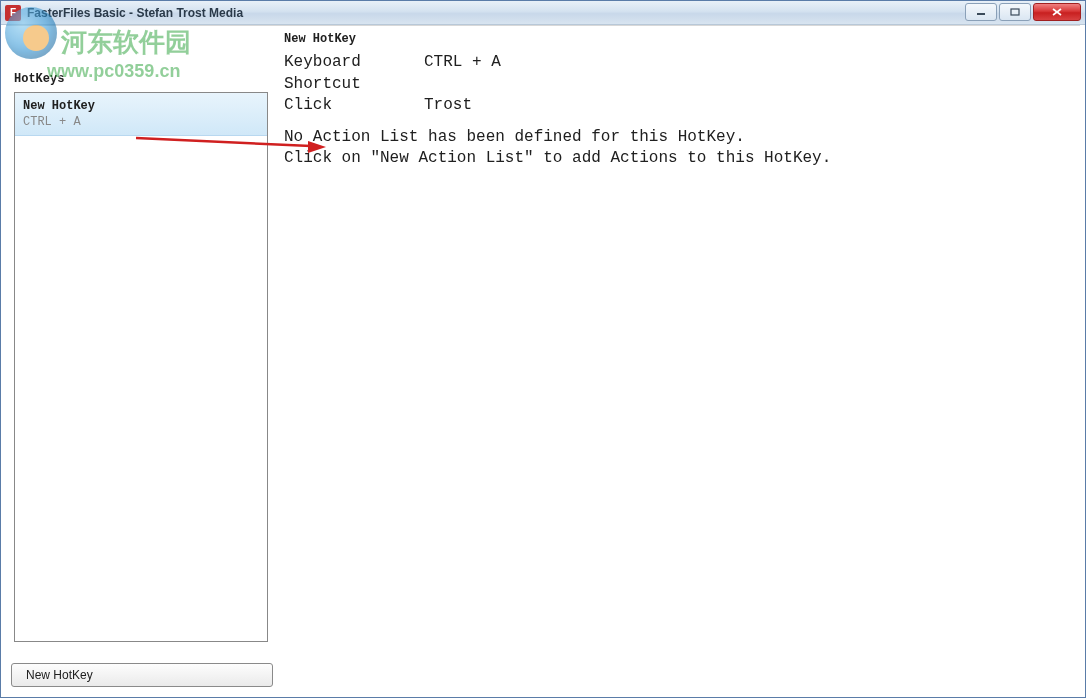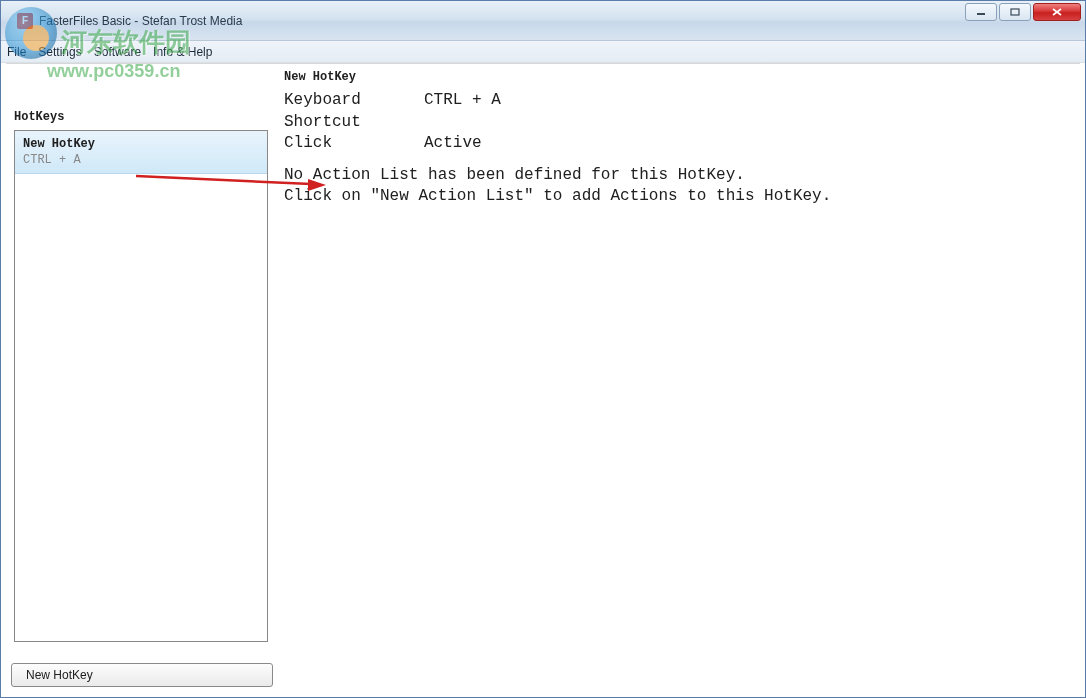--- a/index.html
+++ b/index.html
@@ -15,27 +15,28 @@
     .window {
       width: 1086px;
       height: 698px;
       border: 1px solid #5a7ca8;
       background: #fff;
       display: flex;
       flex-direction: column;
       position: relative;
     }
     .titlebar {
-      height: 40px;
+      height: 24px;
       background: linear-gradient(to bottom, #e8f0f8 0%, #d4e2f0 45%, #c8d8ea 55%, #d8e4f0 100%);
       border-bottom: 1px solid #b8c8d8;
       display: flex;
       align-items: center;
-      padding: 0 16px;
-      position: relative;
+      padding: 0 4px;
+      position: relative;
+      font-weight: bold;
     }
     .app-icon {
       width: 16px; height: 16px;
       background: #c53030;
       border-radius: 2px;
       margin-right: 6px;
       position: relative;
       display:flex;align-items:center;justify-content:center;
     }
     .app-icon::after{
@@ -218,26 +219,20 @@
       </div>
       <div class="win-btn win-close">
         <svg width="12" height="10">
             <line x1="2" y1="2" x2="10" y2="8" stroke="#fff" stroke-width="1.6"></line>
             <line x1="10" y1="2" x2="2" y2="8" stroke="#fff" stroke-width="1.6"></line>
           </svg>
       </div>
     </div>
   </div>
 
-  <div class="menubar">
-    <span>File</span>
-    <span>Settings</span>
-    <span>Software</span>
-    <span>Info &amp; Help</span>
-  </div>
 
   <div class="content">
     <div class="left-col">
       <div class="section-header">HotKeys</div>
       <div class="hotkeys-list">
         <div class="hotkey-item selected">
           <div class="hotkey-name">New HotKey</div>
           <div class="hotkey-shortcut">CTRL + A</div>
         </div>
       </div>
@@ -245,21 +240,21 @@
 
     <div class="right-col">
       <div class="section-header">New HotKey</div>
       <div class="details">
         <div class="details-row">
           <div class="details-label">Keyboard Shortcut</div>
           <div>CTRL + A</div>
         </div>
         <div class="details-row">
           <div class="details-label">Click</div>
-          <div>Active</div>
+          <div>Trost</div>
         </div>
         <div class="details-msg">
           <div>No Action List has been defined for this HotKey.</div>
           <div>Click on "New Action List" to add Actions to this HotKey.</div>
         </div>
       </div>
     </div>
 
     <svg class="arrow" viewBox="0 0 190 20">
       <line x1="0" y1="4" x2="175" y2="12" stroke="#d02020" stroke-width="2.5"></line>

